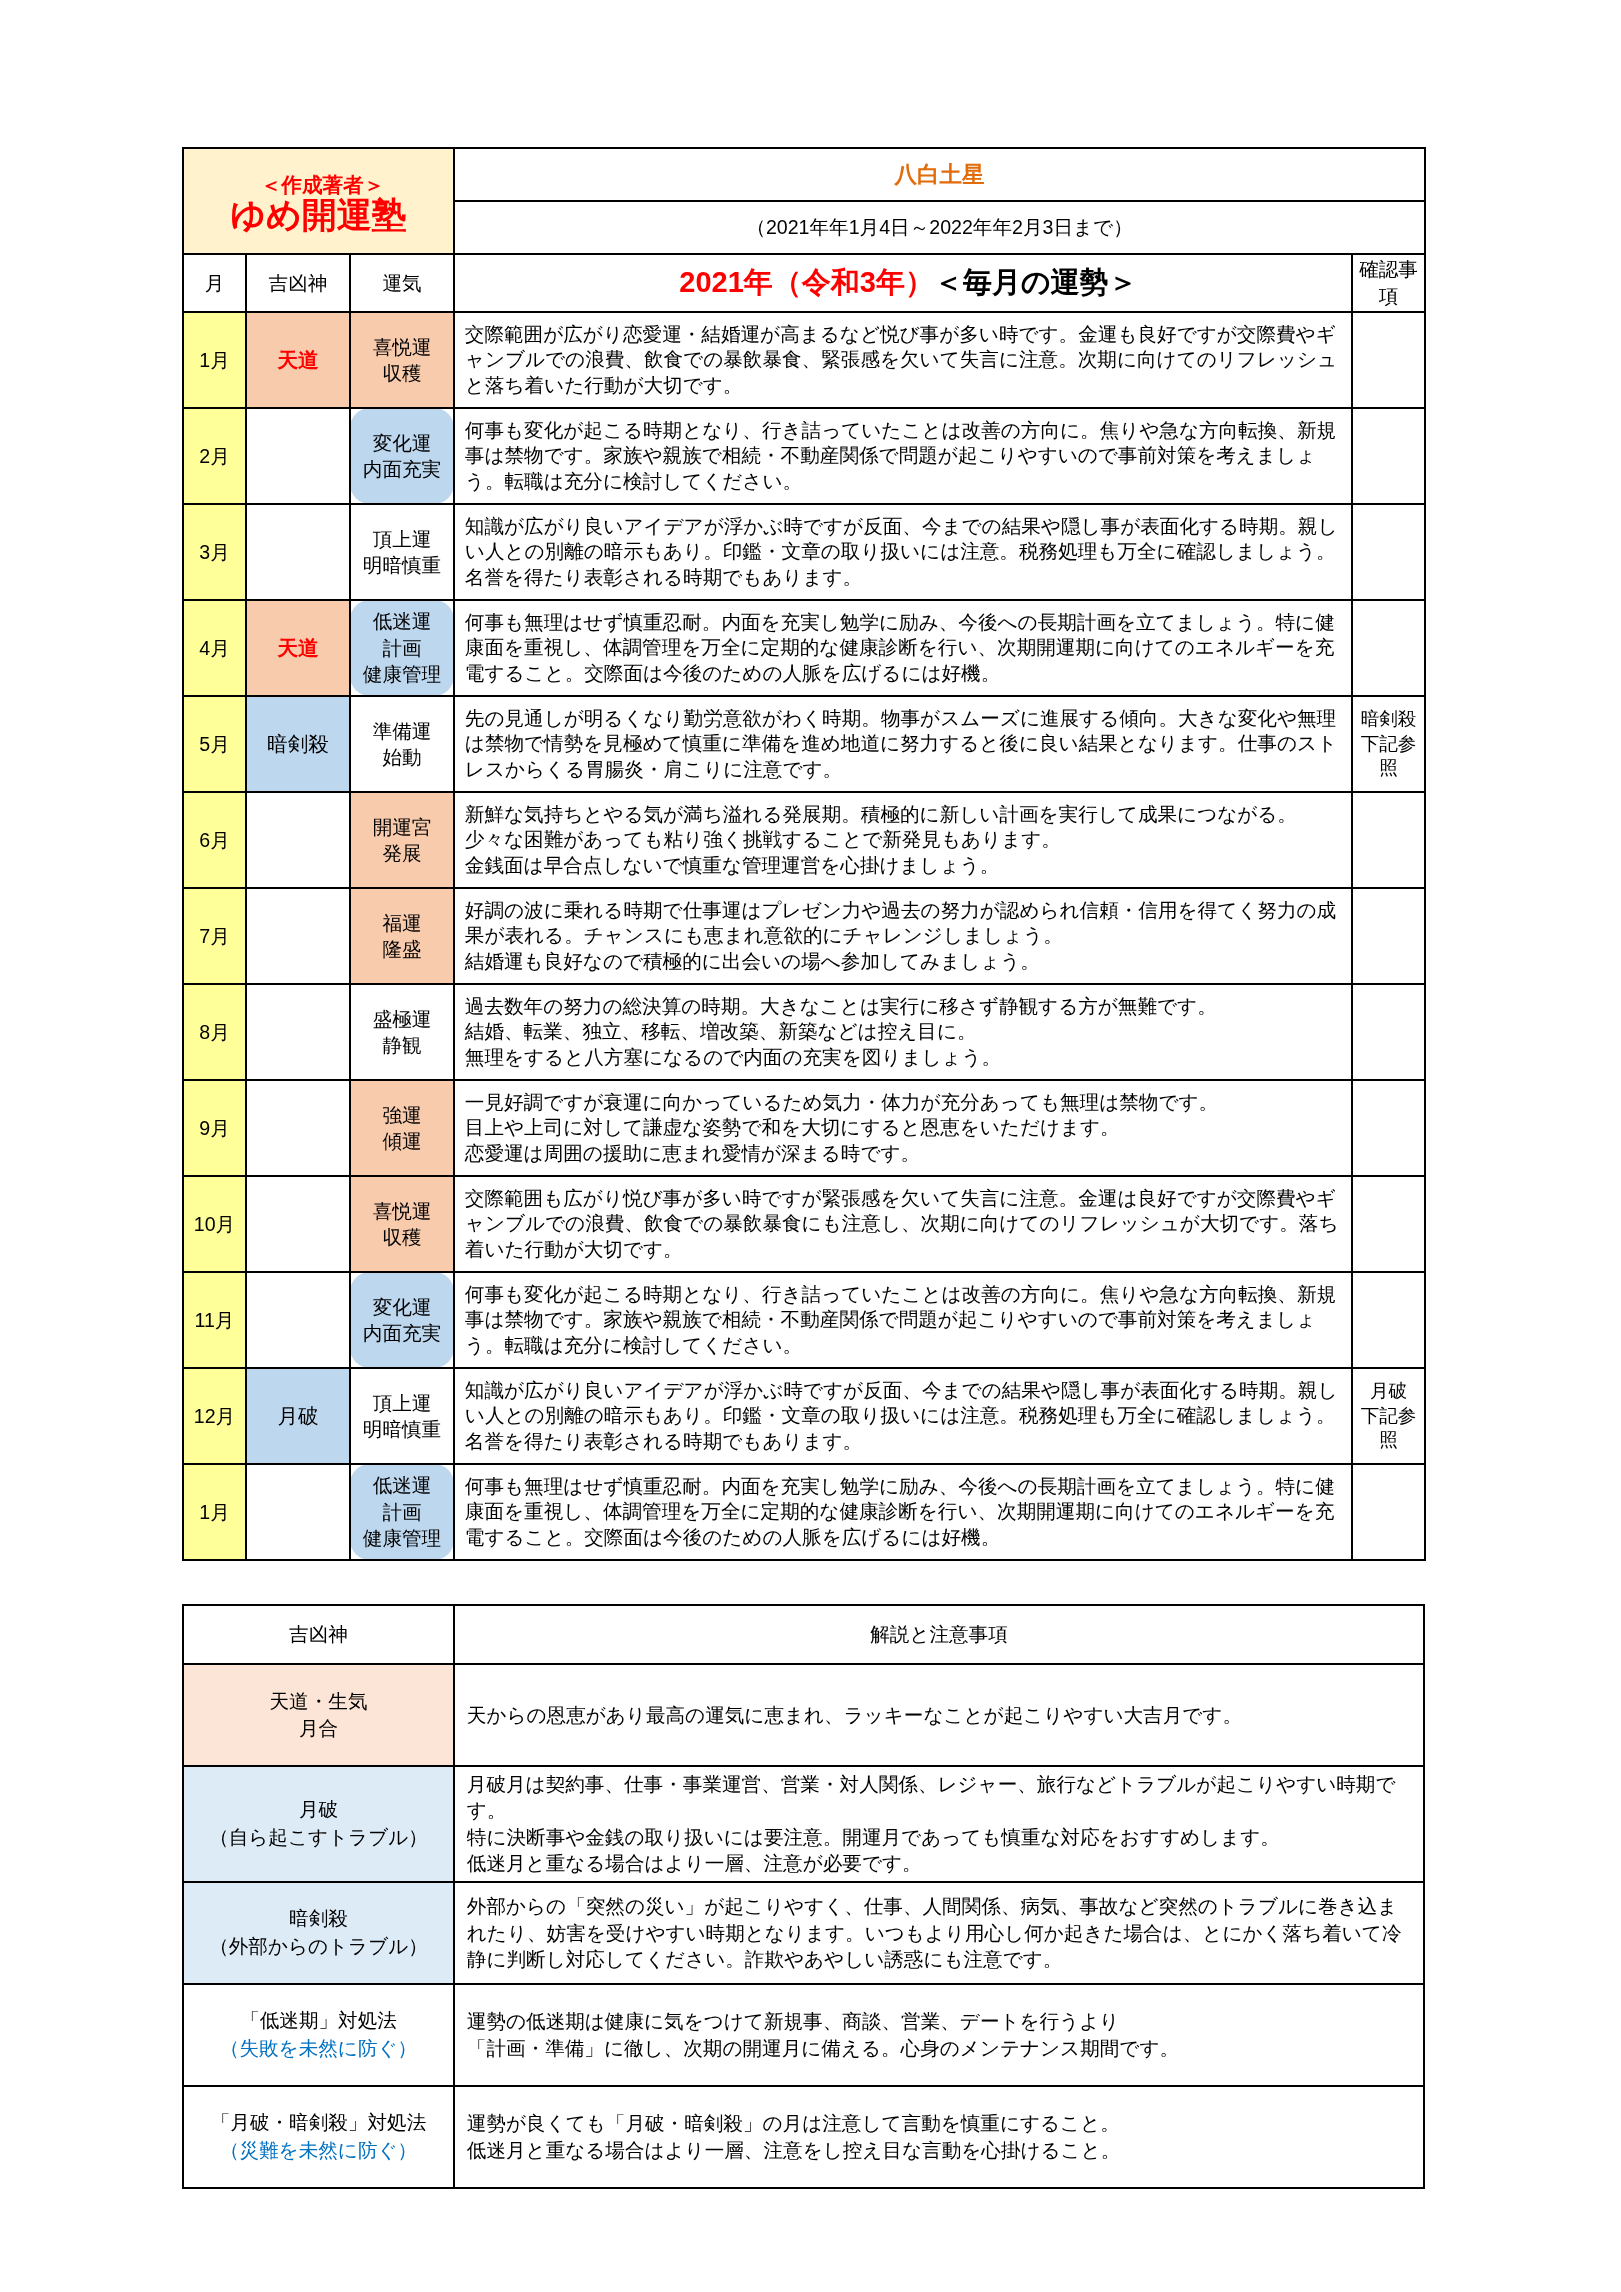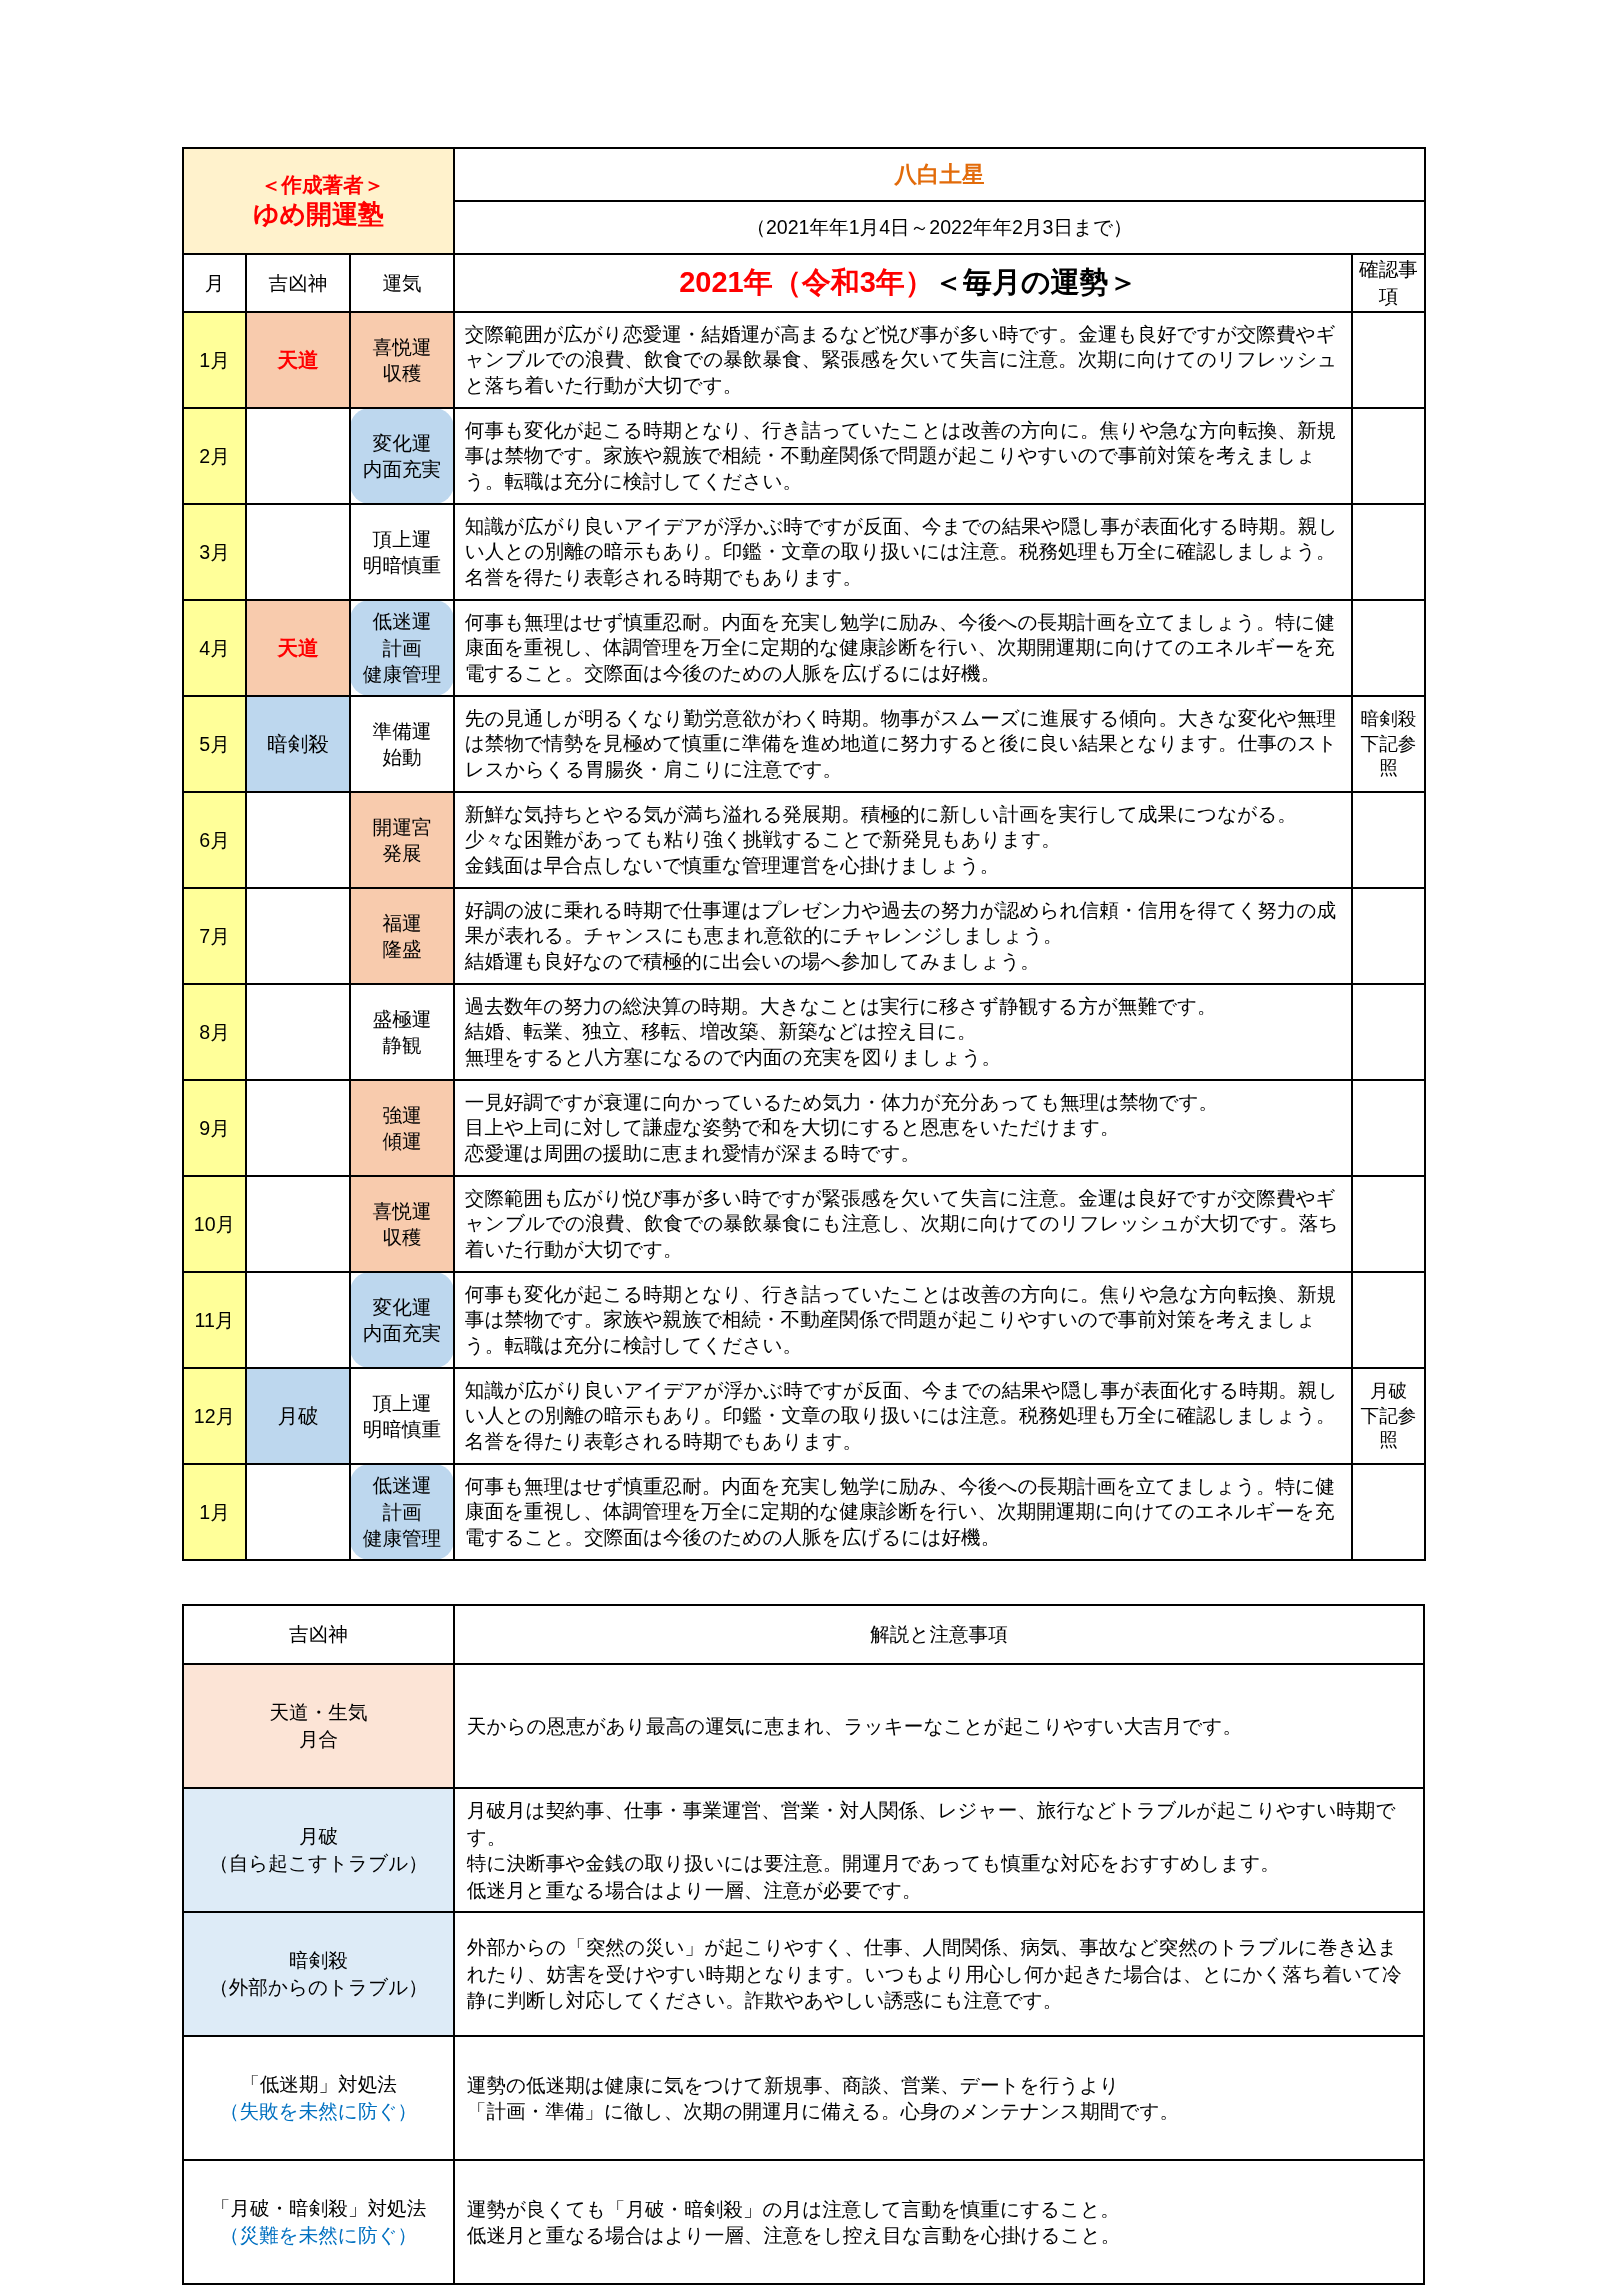--- a/index.html
+++ b/index.html
@@ -11,21 +11,21 @@
   .wrap { padding:147px 0 0 182px; }
   table { border-collapse:collapse; table-layout:fixed; width:1241px; background:#fff; }
   td {
     border-left:2px solid #000; border-right:2px solid #000;
     border-top:2.9px solid #000; border-bottom:2.9px solid #000;
     vertical-align:middle; overflow:hidden; word-break:break-all;
   }
   
   .author-cell { background:#FFF2CC; text-align:center; }
   .author-label { color:#FF0000; font-weight:bold; font-size:20.6px; line-height:27.4px;margin-left:8px; }
-  .author-name  { color:#FF0000; font-weight:bold; font-size:26px; line-height:33px; }
+  .author-name  { color:#FF0000; font-weight:bold; font-size:35px; line-height:33px; }
   .star-cell   { height:49px; text-align:center; color:#E26B0A; font-weight:bold; font-size:22.5px; }
   .period-cell { height:49px; text-align:center; font-size:19.6px; }
   
   .colhead td { height:45px; text-align:center; font-size:19.6px; }
   .title-cell { text-align:left; padding-left:11.8px; }
   .title-red   { color:#FF0000; font-size:29px; font-weight:bold; }
   .title-black { color:#000;    font-size:29px; font-weight:bold; }
   
   tr.mrow { height:96px; }
   .c-month { background:#FFFF99; text-align:center; font-size:19.6px; }
@@ -33,21 +33,21 @@
   .god-tendo { background:#F8CBAD; color:#FF0000; font-weight:bold; }
   .god-blue  { background:#BDD7EE; color:#000; }
   .c-luck  { text-align:center; font-size:19.6px; line-height:26.5px; }
   .luck-peach { background:#F8CBAD;margin-top:16px; }
   .luck-blue  { background:#BDD7EE;border-radius:20px; }
   .c-text  { font-size:19.6px; line-height:25.5px; padding:3.9px 9.8px; text-align:left; }
   .c-check { font-size:18.6px; line-height:24.5px; text-align:center; }
   
   .gap { height:43px; }
   .legend .lhead td { height:55px; text-align:center; font-size:19.6px; }
-  .legend tr.lrow { height:124px; }
+  .legend tr.lrow { height:102px; }
   .l-name { text-align:center; font-size:19.6px; line-height:27.4px; }
   .l-desc { font-size:19.6px; line-height:26.5px; padding:3.9px 11.8px; text-align:left;margin-left:48px; }
   .bg-peach-l { background:#FCE4D6; }
   .bg-blue-l  { background:#DDEBF7; }
   .t-blue { color:#0070C0; }
 </style>
 </head>
 <body>
 
 <div class="wrap">

